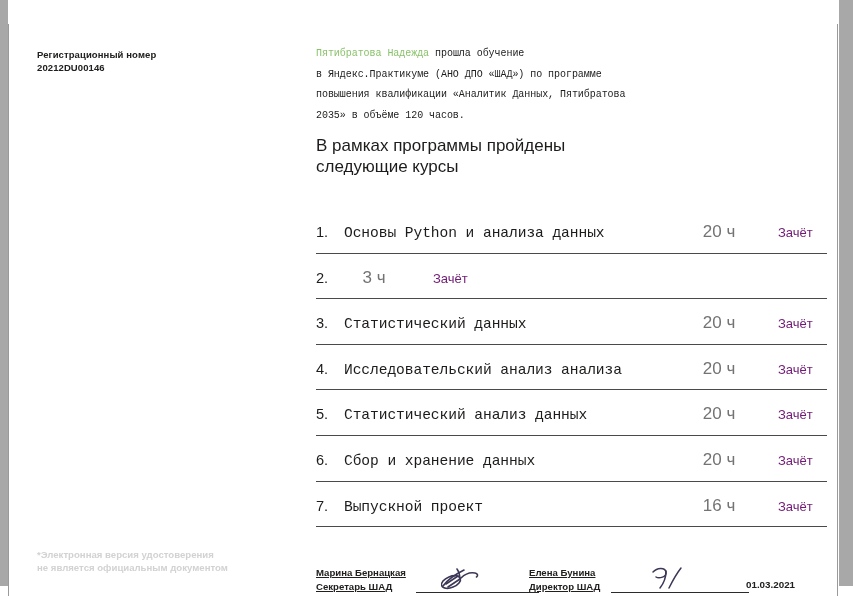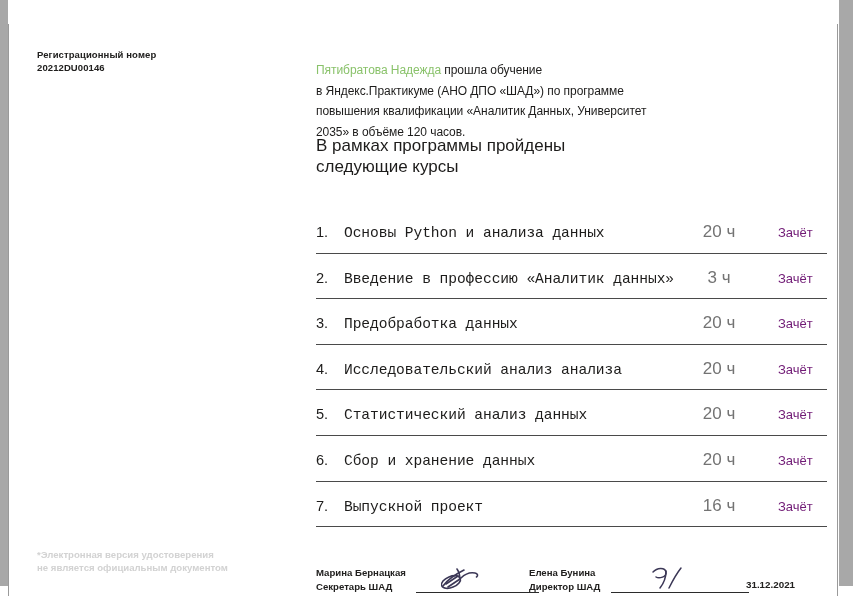--- a/index.html
+++ b/index.html
@@ -66,26 +66,27 @@
     color: #21201f;
     font-weight: bold;
     letter-spacing: 0.01em;
     white-space: nowrap;
   }
 
   
   .intro {
     position: absolute;
     left: 307px;
-    top: 36px;
+    top: 20px;
     width: 500px;
-    font-size: 12px;
+    font-size: 10px;
     line-height: 20.5px;
     color: #1d1c1b;
     letter-spacing: -0.005em;
+    font-family: Liberation Mono, monospace;
   }
   .intro .student-name {
     color: #89c26a;
   }
 
   .subhead {
     position: absolute;
     left: 307px;
     top: 112px;
     width: 420px;
@@ -168,20 +169,21 @@
   .sig-names {
     display: inline-block;
     vertical-align: top;
   }
   .sig-person, .sig-role {
     font-size: 9.6px;
     line-height: 13.5px;
     font-weight: bold;
     color: #21201f;
     white-space: nowrap;
+    text-decoration: underline;
   }
   .sig-line-wrap {
     display: inline-block;
     position: relative;
     vertical-align: top;
     margin-left: 6px;
   }
   .sig-rule {
     position: absolute;
     bottom: 0px;
@@ -223,45 +225,44 @@
 <div class="page-frame">
 
   <div class="reg-block">
     <div class="reg-label">Регистрационный номер</div>
     <div class="reg-number">20212DU00146</div>
   </div>
 
   <div class="intro">
     <span class="student-name">Пятибратова Надежда</span><span> прошла обучение</span><br>
     <span>в Яндекс.Практикуме (АНО ДПО «ШАД») по программе</span><br>
-    <span>повышения квалификации «Аналитик Данных, Университет</span><br>
+    <span>повышения квалификации «Аналитик Данных, Пятибратова</span><br>
     <span>2035» в объёме 120 часов.</span>
   </div>
 
   <div class="subhead">
     <span>В рамках программы пройдены</span><br>
     <span>следующие курсы</span>
   </div>
 
   <div class="courses">
     <div class="course-row">
       <span class="c-index">1.</span>
       <span class="c-title">Основы Python и анализа данных</span>
       <span class="c-hours">20 ч</span>
       <span class="c-status">Зачёт</span>
     </div>
     <div class="course-row">
       <span class="c-index">2.</span>
-      <span class="c-title">Введение в профессию «Аналитик данных»</span>
       <span class="c-hours">3 ч</span>
       <span class="c-status">Зачёт</span>
     </div>
     <div class="course-row">
       <span class="c-index">3.</span>
-      <span class="c-title">Предобработка данных</span>
+      <span class="c-title">Статистический данных</span>
       <span class="c-hours">20 ч</span>
       <span class="c-status">Зачёт</span>
     </div>
     <div class="course-row">
       <span class="c-index">4.</span>
       <span class="c-title">Исследовательский анализ анализа</span>
       <span class="c-hours">20 ч</span>
       <span class="c-status">Зачёт</span>
     </div>
     <div class="course-row">
@@ -319,15 +320,15 @@
         <g fill="none" stroke="#3b3756" stroke-width="1.5" stroke-linecap="round">
           <path d="M8 6 C12 1.5, 20 1, 21 6 C22 11, 14 13, 11 11"></path>
           <path d="M21 5 C21 11, 19 17, 15 22"></path>
           <path d="M24 22 C28 14, 32 7, 36 2"></path>
         </g>
       </svg>
       <div class="sig-rule"></div>
     </div>
   </div>
 
-  <div class="issue-date">31.12.2021</div>
+  <div class="issue-date">01.03.2021</div>
 
 </div>
 
 </body></html>

